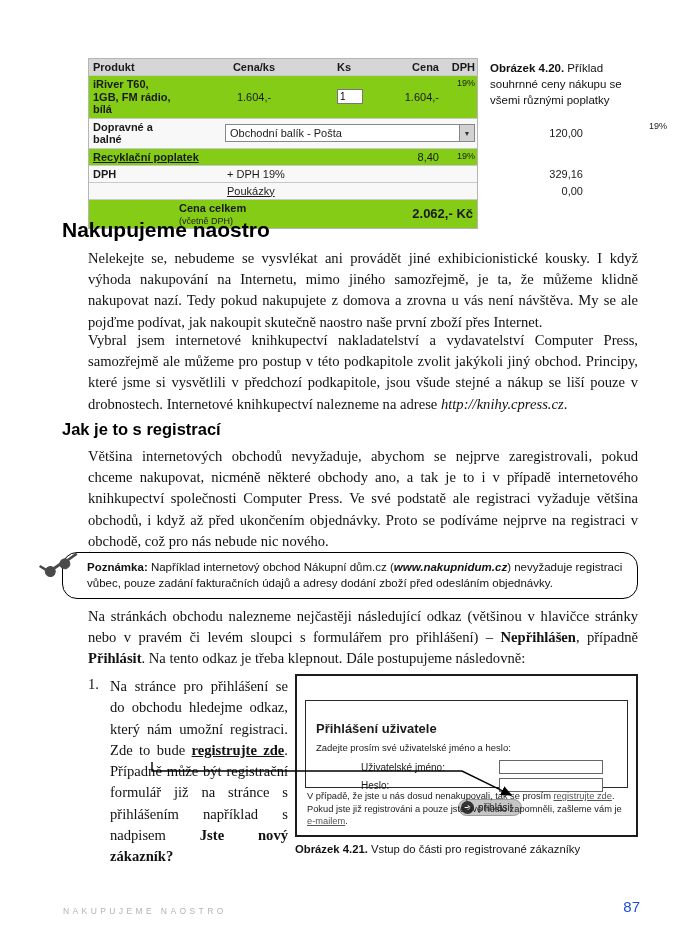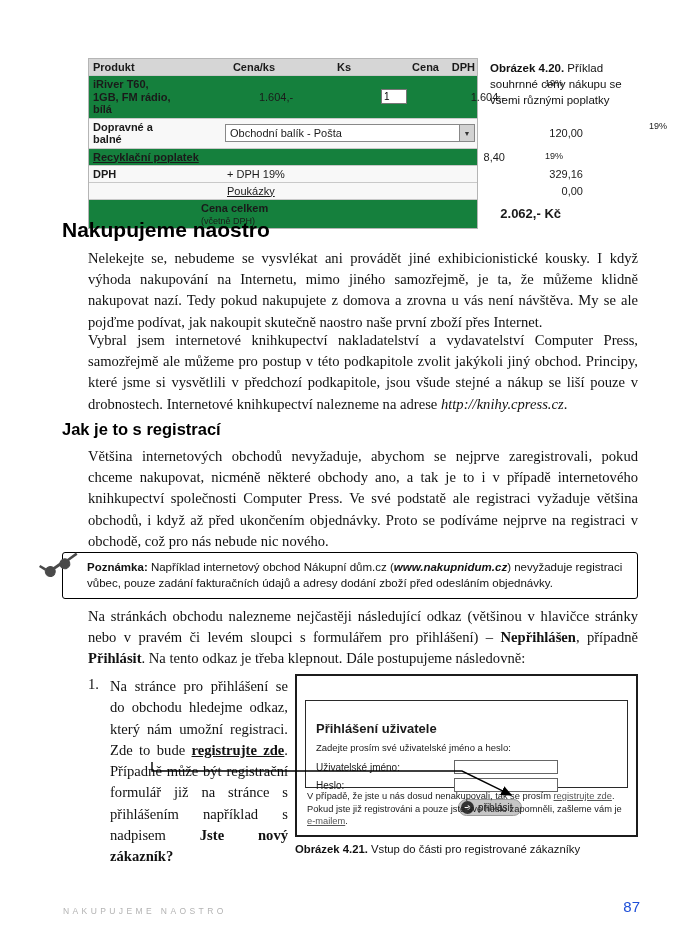--- a/index.html
+++ b/index.html
@@ -16,21 +16,21 @@
     width:390px; font-family:"Liberation Sans", sans-serif; font-size:11px;
     border:1px solid #b5b5b5; background:#fff; color:#1a1a1a;
   }
   .trow {
     display:grid; grid-template-columns:86px 158px 48px 62px 36px;
     border-bottom:1px solid #c9c9c9; align-items:center;
   }
   .trow:last-child { border-bottom:none; }
   .cell { padding:2px 4px; }
   .thead { background:#d6d6d6; font-weight:bold; }
-  .bg-a { background:#15803d;gap:22px; }
+  .bg-a { background:#84cc16; }
   .bg-b { background:#f8f8f8;gap:48px; }
   .c-center { text-align:center; }
   .c-right { text-align:right; }
   .bold { font-weight:bold; }
   .vat { font-size:9px; text-align:right; padding:2px 4px; align-self:start; }
   .prod2 { line-height:12.5px; }
   .qty-input {
     width:26px; height:15px; border:1px solid #777; font-size:10px;
     padding:0 2px; font-family:"Liberation Sans", sans-serif;
   }
@@ -63,21 +63,21 @@
   }
   .par { width:550px; font-size:14.6px; line-height:21.2px; text-align:justify; }
   .p1 { top:248px; left:88px; }
   .p2 { top:330px; left:88px; }
   .p3 { top:446px; left:88px; }
   .p4 { top:606px; left:88px; }
   .ital { font-style:italic; }
 
   
   .notebox {
-    top:552px; left:62px; width:576px; border:1.5px solid #000; border-radius:3px;
+    top:552px; left:62px; width:576px; border:1.5px solid #000; border-radius:15px;
     padding:7px 12px 7px 24px; font-family:"Liberation Sans", sans-serif;
     font-size:11.5px; line-height:15.5px; background:#fff;
   }
   .note-icon { position:absolute; left:-24px; top:-2px; }
   .bi { font-weight:bold; font-style:italic; }
 
   
   .step-num { top:676px; left:88px; font-size:14.6px; }
   .step-text { top:676px; left:110px; width:178px; font-size:14.6px; line-height:21.3px; text-align:justify; }
   .reg-link { font-weight:bold; text-decoration:underline; }
@@ -87,21 +87,21 @@
     top:674px; left:295px; width:343px; height:163px;
     border:2px solid #1c1c1c; background:#fff;
     font-family:"Liberation Sans", sans-serif; color:#1a1a1a;
   }
   .login-inner {
     position:absolute; left:8px; top:24px; right:8px; height:88px;
     border:1px solid #2a2a2a; padding:20px 10px;
   }
   .lf-title { font-size:13px; font-weight:bold; margin-bottom:6px; }
   .lf-instr { font-size:9.5px; margin-bottom:7px; }
-  .lf-row { width:242px; display:flex; justify-content:space-between; align-items:center; margin-bottom:4px; }
+  .lf-row { width:242px; display:flex; justify-content:space-between; align-items:center; margin-bottom:4px;margin-left:45px; }
   .lf-label { font-size:10px; }
   .lf-input { width:104px; height:14px; border:1px solid #666; font-size:10px; padding:0 2px; }
   .lf-btnrow { padding-left:142px; margin-top:3px; }
   .lf-btn {
     display:inline-flex; align-items:center; gap:4px; background:#c6c6c6;
     border:1px solid #999; border-radius:9px; padding:1px 9px 1px 2px;
     font-size:10px; color:#222; cursor:pointer;
   }
   .lf-btn-circle {
     width:13px; height:13px; border-radius:50%; background:#333; color:#fff;

